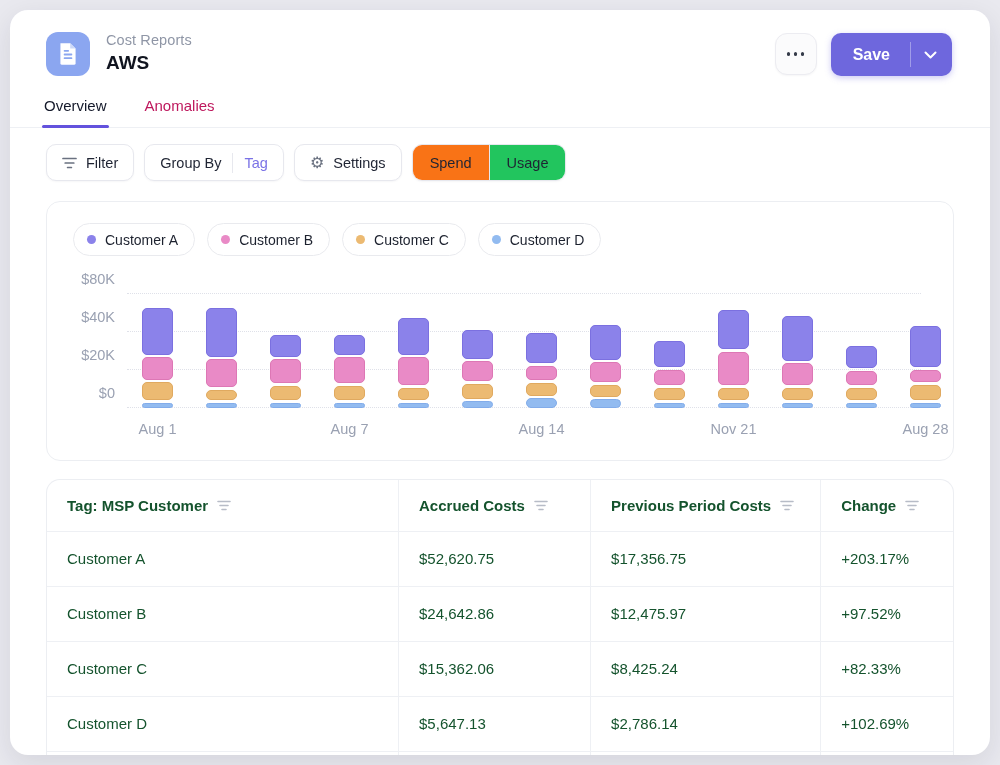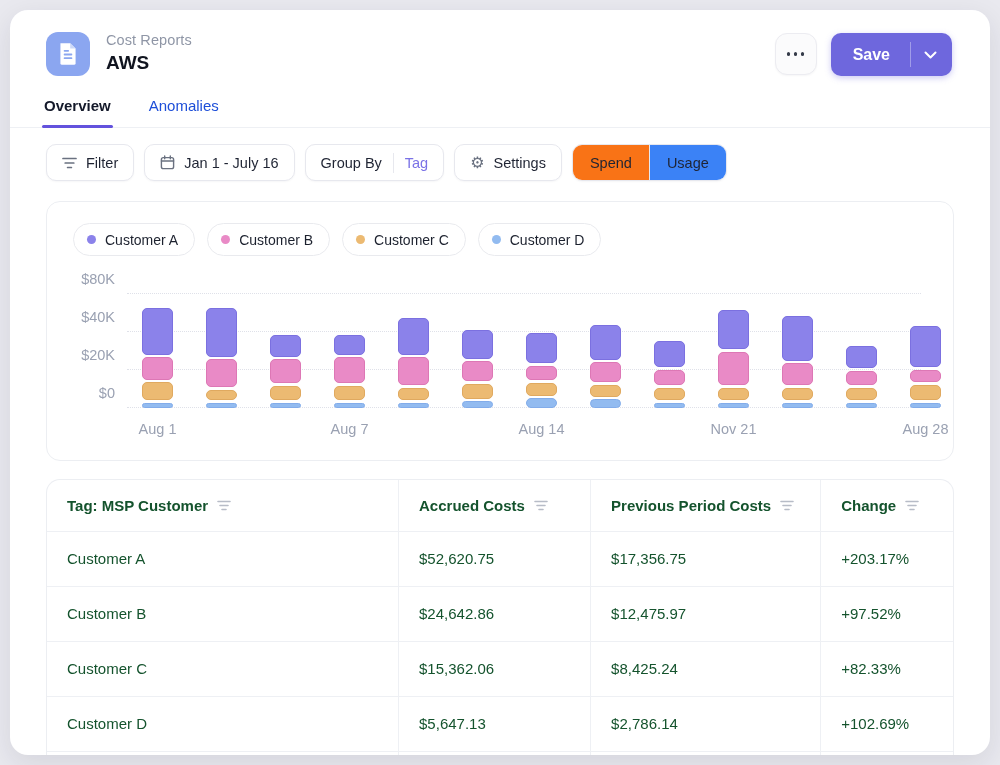--- a/index.html
+++ b/index.html
@@ -34,42 +34,42 @@
   .save-btn {
     height: 43px; border-radius: 10px; background: #6e67dd; color: #fff;
     display: flex; align-items: stretch; cursor: pointer; overflow: hidden; margin-top: 1px;
     box-shadow: 0 2px 6px rgba(110,103,221,.35);
   }
   .save-main { display: flex; align-items: center; padding: 0 20px 0 22px; font-size: 16px; font-weight: 600; }
   .save-sep { width: 1px; background: rgba(255,255,255,.35); margin: 9px 0; }
   .save-caret { display: flex; align-items: center; padding: 0 15px 0 13px; }
   
   .tabs { display: flex; gap: 34px; padding-left: 32px; margin-top: 15px; border-bottom: 1px solid #eef0f4; }
-  .tab { font-size: 15px; color: #1d4ed8; padding: 6px 2px 13px; position: relative; cursor: pointer; }
-  .tab.active { color: #14192a; font-weight: 700; }
+  .tab { font-size: 15px; color: #be185d; padding: 6px 2px 13px; position: relative; cursor: pointer; }
+  .tab.active { color: #14192a; font-weight: 400; }
   .tab.active::after {
     content: ""; position: absolute; left: 0; right: 0; bottom: -1px; height: 3px;
     background: #6352dd; border-radius: 2px;
   }
   
   .toolbar { display: flex; gap: 10px; margin: 16px 36px 12px; }
   .tbtn {
     display: flex; align-items: center; gap: 9px; height: 37px; padding: 0 15px;
     background: #fff; border: 1px solid #e7e8ee; border-radius: 10px;
     font-size: 14.5px; color: #1f2433; cursor: pointer;
     box-shadow: 0 1px 2px rgba(20,24,40,.04); white-space: nowrap;
   }
   .tbtn .vsep { width: 1px; height: 20px; background: #e7e8ee; margin: 0 2px; }
   .tag-val { color: #7a72e6; }
   .gear { font-size: 16px; color: #6a7180; line-height: 1; }
   .seg-control {
     display: flex; border: 1px solid #e7e8ee; border-radius: 10px; overflow: hidden;
     box-shadow: 0 1px 2px rgba(20,24,40,.04); height: 37px;
   }
-  .seg { display: flex; align-items: center; padding: 0 17px; font-size: 14.5px; color: #1f2433; background: #3b82f6; cursor: pointer; }
+  .seg { display: flex; align-items: center; padding: 0 17px; font-size: 14.5px; color: #1f2433; background: #22c55e; cursor: pointer; }
   .seg.active { background: #f97316; }
   .seg + .seg { border-left: 1px solid #e7e8ee; }
   
   .chart-card {
     margin: 20px 36px 0; border: 1px solid #eceef2; border-radius: 14px;
     padding: 21px 18px 16px; height: 260px; position: relative;
   }
   .legend { display: flex; gap: 12px; padding-left: 8px; }
   .pill {
     display: flex; align-items: center; gap: 9px; border: 1px solid #e9eaee;
@@ -136,27 +136,20 @@
       <div class="tab active">Overview</div>
       <div class="tab">Anomalies</div>
     </div>
 
   <div class="toolbar">
     <div class="tbtn">
       <svg width="15" height="12" viewBox="0 0 15 12">
         <path d="M1 1.5h13M3.2 6h8.6M5.6 10.5h3.8" stroke="#6a7180" stroke-width="1.7" stroke-linecap="round"></path>
       </svg>
       <span>Filter</span>
-    </div>
-    <div class="tbtn">
-      <svg width="15" height="15" viewBox="0 0 16 16">
-        <rect x="1.5" y="2.8" width="13" height="11.7" rx="2" fill="none" stroke="#6a7180" stroke-width="1.5"></rect>
-        <path d="M1.5 6.4h13M5 1v3M11 1v3" stroke="#6a7180" stroke-width="1.5" stroke-linecap="round"></path>
-      </svg>
-      <span>Jan 1 - July 16</span>
     </div>
     <div class="tbtn">
       <span>Group By</span>
       <span class="vsep"></span>
       <span class="tag-val">Tag</span>
     </div>
     <div class="tbtn">
       <span class="gear">⚙</span>
       <span>Settings</span>
     </div>

